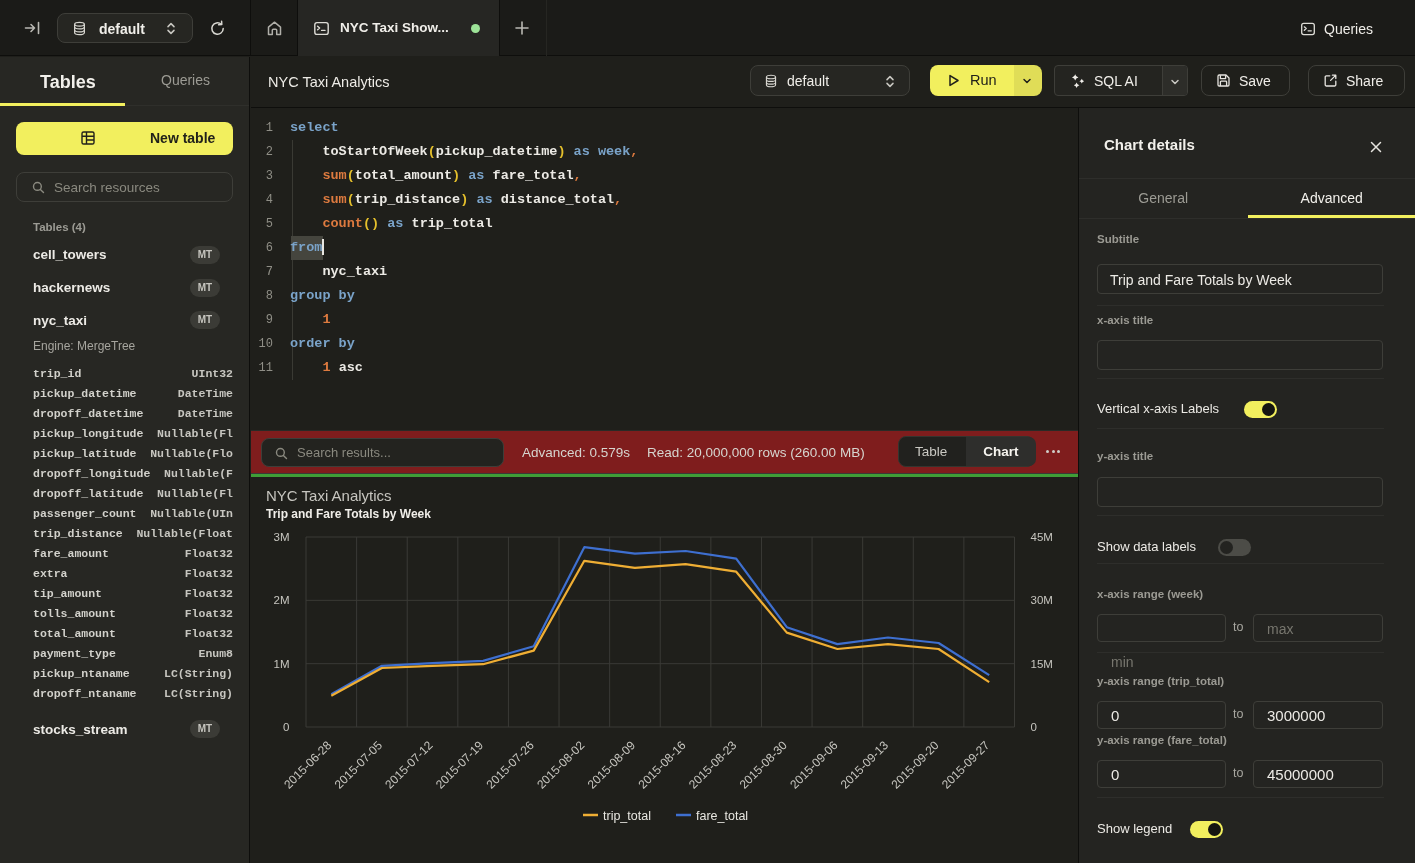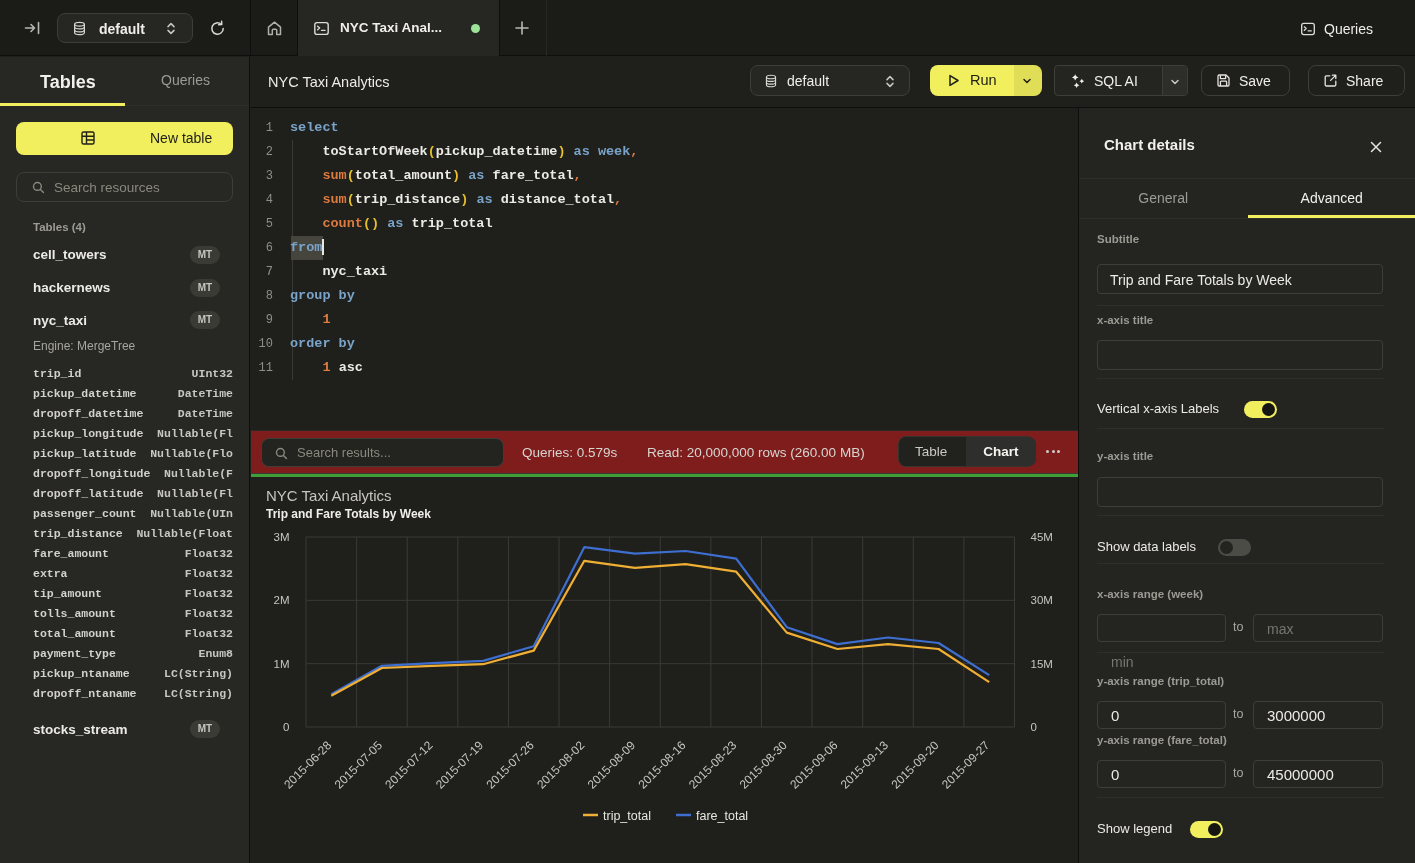--- a/index.html
+++ b/index.html
@@ -40,21 +40,21 @@
 
     <svg class="abs" style="left:266px;top:20px;" width="17" height="17" viewBox="0 0 17 17" fill="none" stroke="#b0afa9" stroke-width="1.5" stroke-linejoin="round">
       <path d="M2.5 7.2 L8.5 2.2 L14.5 7.2 V14.5 H10.7 V10.2 a1 1 0 0 0 -1 -1 h-2.4 a1 1 0 0 0 -1 1 V14.5 H2.5 Z"></path>
     </svg>
 
     <div class="abs" style="left:297px;top:0;width:203px;height:56px;background:#262623;border-left:1px solid #0e0e0c;border-right:1px solid #0e0e0c;">
       <svg class="abs" style="left:15px;top:20px;" width="17" height="17" viewBox="0 0 17 17" fill="none" stroke="#dddcd6" stroke-width="1.4" stroke-linejoin="round" stroke-linecap="round">
         <rect x="1.8" y="2.6" width="13.4" height="11.8" rx="2.2"></rect>
         <path d="M4.6 6.2 L6.6 8 L4.6 9.8 M8.6 10.4 h3.4"></path>
       </svg>
-      <span class="abs" style="left:42px;top:20px;font-size:13.5px;font-weight:700;color:#f0eee9;">NYC Taxi Anal...</span>
+      <span class="abs" style="left:42px;top:20px;font-size:13.5px;font-weight:700;color:#f0eee9;">NYC Taxi Show...</span>
       <div class="abs" style="left:173px;top:24px;width:9px;height:9px;border-radius:50%;background:#9de398;"></div>
     </div>
 
     <svg class="abs" style="left:514px;top:20px;" width="16" height="16" viewBox="0 0 16 16" fill="none" stroke="#b9b8b2" stroke-width="1.6" stroke-linecap="round">
       <path d="M8 2 v12 M2 8 h12"></path>
     </svg>
     <div class="abs" style="left:546px;top:0;width:1px;height:56px;background:#262622;"></div>
 
     <svg class="abs" style="left:1300px;top:21px;" width="16" height="16" viewBox="0 0 17 17" fill="none" stroke="#dddcd6" stroke-width="1.4" stroke-linejoin="round" stroke-linecap="round">
       <rect x="1.8" y="2.6" width="13.4" height="11.8" rx="2.2"></rect>
@@ -68,21 +68,21 @@
       <span class="abs" style="left:40px;top:15px;font-size:18px;font-weight:700;color:#f2f0eb;">Tables</span>
       <span class="abs" style="left:161px;top:15px;font-size:14px;color:#9c9b94;">Queries</span>
       <div class="abs" style="left:0;top:46px;width:125px;height:3px;background:#f2ef5e;"></div>
     </div>
 
     <div class="abs" style="left:16px;top:65px;width:217px;height:33px;background:#f2ef5e;border-radius:8px;">
       <svg class="abs" style="left:64px;top:8px;" width="16" height="16" viewBox="0 0 16 16" fill="none" stroke="#21211a" stroke-width="1.4">
         <rect x="2" y="2" width="12" height="12" rx="1.6"></rect>
         <path d="M2 6.2 h12 M6.5 2 v12 M6.5 10 h7.5"></path>
       </svg>
-      <span class="abs" style="left:88px;top:8px;font-size:14px;font-weight:400;color:#21211a;padding-left:46px;">New table</span>
+      <span class="abs" style="left:88px;top:8px;font-size:14px;font-weight:700;color:#21211a;padding-left:46px;">New table</span>
     </div>
 
     <div class="abs" style="left:16px;top:115px;width:217px;height:30px;border:1px solid #3e3e39;border-radius:8px;">
       <svg class="abs" style="left:15px;top:8px;" width="13" height="13" viewBox="0 0 13 13" fill="none" stroke="#8a897f" stroke-width="1.4" stroke-linecap="round">
         <circle cx="5.4" cy="5.4" r="3.9"></circle>
           <path d="M8.4 8.4 L11.5 11.5"></path>
       </svg>
       <span class="abs" style="left:37px;top:6.5px;font-size:13.5px;color:#8a897f;">Search resources</span>
     </div>
     <div class="abs" style="left:33px;top:164px;font-size:11.5px;font-weight:700;color:#9c9b94;">Tables (4)</div>
@@ -199,21 +199,21 @@
 <span style="color:#dd7a3f">    1</span> <span style="color:#eceae5">asc</span></div>
   </div>
   <div id="toolbar" class="abs" style="left:251px;top:430px;width:827px;height:44px;background:#7f1d1d;border-top:1px solid #2a2a26;border-bottom:1px solid #3a3a36;">
     <div class="abs" style="left:10px;top:7px;width:243px;height:29px;background:#23231f;border:1px solid #3e3e39;border-radius:8px;">
       <svg class="abs" style="left:13px;top:8px;" width="13" height="13" viewBox="0 0 13 13" fill="none" stroke="#8a897f" stroke-width="1.4" stroke-linecap="round">
         <circle cx="5.4" cy="5.4" r="3.9"></circle>
           <path d="M8.4 8.4 L11.5 11.5"></path>
       </svg>
       <span class="abs" style="left:35px;top:6px;font-size:13px;color:#8a897f;">Search results...</span>
     </div>
-    <span class="abs" style="left:271px;top:14px;font-size:13.5px;color:#d6d5cf;">Queries: 0.579s</span>
+    <span class="abs" style="left:271px;top:14px;font-size:13.5px;color:#d6d5cf;">Advanced: 0.579s</span>
     <span class="abs" style="left:396px;top:14px;font-size:13.5px;color:#d6d5cf;">Read: 20,000,000 rows (260.00 MB)</span>
     <div class="abs" style="left:647px;top:5px;width:137px;height:31px;background:#21211e;border:1px solid #35352f;border-radius:8px;">
       <span class="abs" style="left:16px;top:7px;font-size:13.5px;color:#cbcac4;">Table</span>
       <div class="abs" style="left:67px;top:0;width:70px;height:29px;background:#2e2e2c;border-radius:0 7px 7px 0;text-align:center;line-height:29px;font-size:13.5px;font-weight:700;color:#f6f4ef;">Chart</div>
     </div>
     <div class="abs" style="left:795px;top:19px;width:15px;height:4px;">
       <div class="abs" style="left:0;top:0;width:3px;height:3px;border-radius:50%;background:#cfcec8;"></div>
       <div class="abs" style="left:5.5px;top:0;width:3px;height:3px;border-radius:50%;background:#cfcec8;"></div>
       <div class="abs" style="left:11px;top:0;width:3px;height:3px;border-radius:50%;background:#cfcec8;"></div>
     </div>

